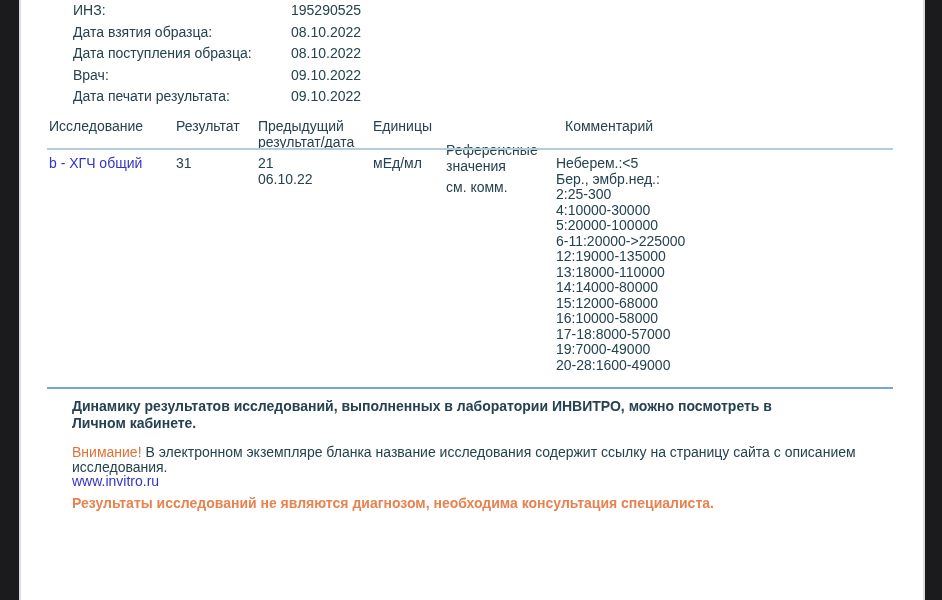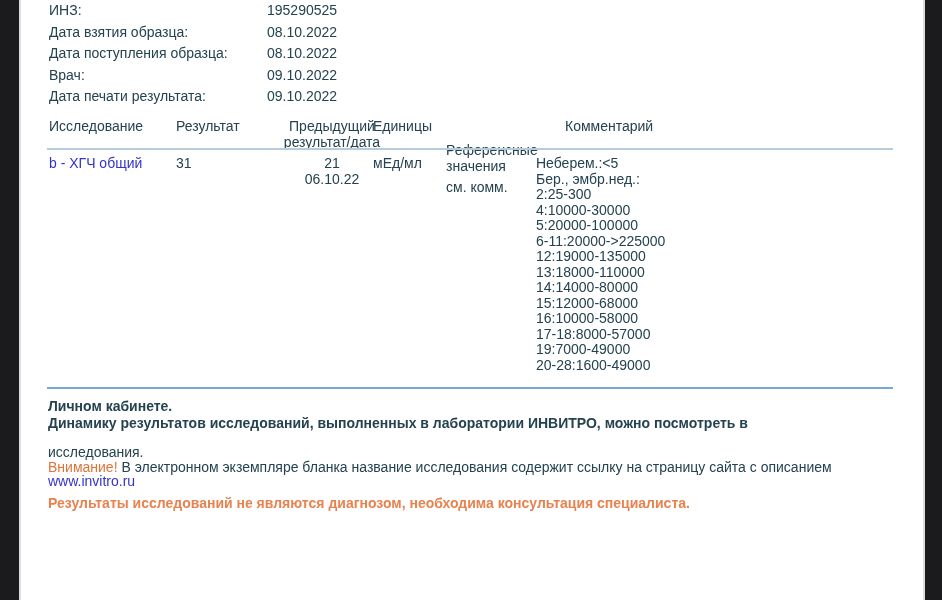--- a/index.html
+++ b/index.html
@@ -6,38 +6,38 @@
   body{
     width:942px;height:600px;position:relative;overflow:hidden;
     background:#ffffff;
     font-family:"Liberation Sans",sans-serif;
     color:#24424f;font-size:14px;
   }
   .viewer-strip{position:absolute;top:0;bottom:0;background:#1b1b1d;z-index:5;}
   .viewer-strip.left{left:0;width:19px;border-right:2px solid #d9dde0;}
   .viewer-strip.right{right:0;width:17px;border-left:2px solid #d9dde0;}
 
-  .abs{position:absolute;}
+  .abs{position:absolute;margin-left:24px;}
   .nowrap{white-space:nowrap;}
 
   
   .info-block{left:49px;top:0;line-height:21.6px;}
   .info-label{display:inline-block;width:218px;}
   .info-value{display:inline-block;}
 
   
   .th,.td{position:absolute;line-height:15.5px;}
   .th{top:119px;}
   .td{top:156px;}
   .col1{left:49px;width:122px;}
   .col2{left:176px;width:80px;}
-  .col3{left:276px;width:112px;text-align:center;}
+  .col3{left:258px;width:112px;}
   .col4{left:373px;width:70px;}
   .col5{left:446px;width:111px;margin-top:24px;}
-  .col6{left:536px;width:345px;}
+  .col6{left:556px;width:345px;}
   .col6h{left:565px;width:336px;}
 
   .rule{position:absolute;left:47px;width:846px;}
   .rule.header-rule{top:148px;height:2px;background:#b6cdd9;}
   .rule.bottom-rule{top:387px;height:2px;background:#74aad0;}
 
   .link{color:#3333cc;cursor:pointer;text-decoration:none;}
   .bold{font-weight:normal;}
   .orange{color:#e07238;}
   .orange2{color:#e8824e;font-weight:bold;}
@@ -104,28 +104,28 @@
   <div class="comment-line">15:12000-68000</div>
   <div class="comment-line">16:10000-58000</div>
   <div class="comment-line">17-18:8000-57000</div>
   <div class="comment-line">19:7000-49000</div>
   <div class="comment-line">20-28:1600-49000</div>
 </div>
 
 <div class="rule bottom-rule"></div>
 
 <div class="abs dynamics">
+  <div class="nowrap">Динамику результатов исследований, выполненных в лаборатории ИНВИТРО, можно посмотреть в</div>
   <div class="nowrap">Личном кабинете.</div>
-  <div class="nowrap">Динамику результатов исследований, выполненных в лаборатории ИНВИТРО, можно посмотреть в</div>
 </div>
 
 <div class="abs attention">
-  <div class="nowrap">исследования.</div>
   <div class="nowrap">
     <span class="orange bold-none">Внимание!</span>
     <span>В электронном экземпляре бланка название исследования содержит ссылку на страницу сайта с описанием</span>
   </div>
+  <div class="nowrap">исследования.</div>
   <div class="nowrap">
     <span class="link">www.invitro.ru</span>
   </div>
 </div>
 
 <div class="abs disclaimer orange2 nowrap">Результаты исследований не являются диагнозом, необходима консультация специалиста.</div>
 
 </body></html>

